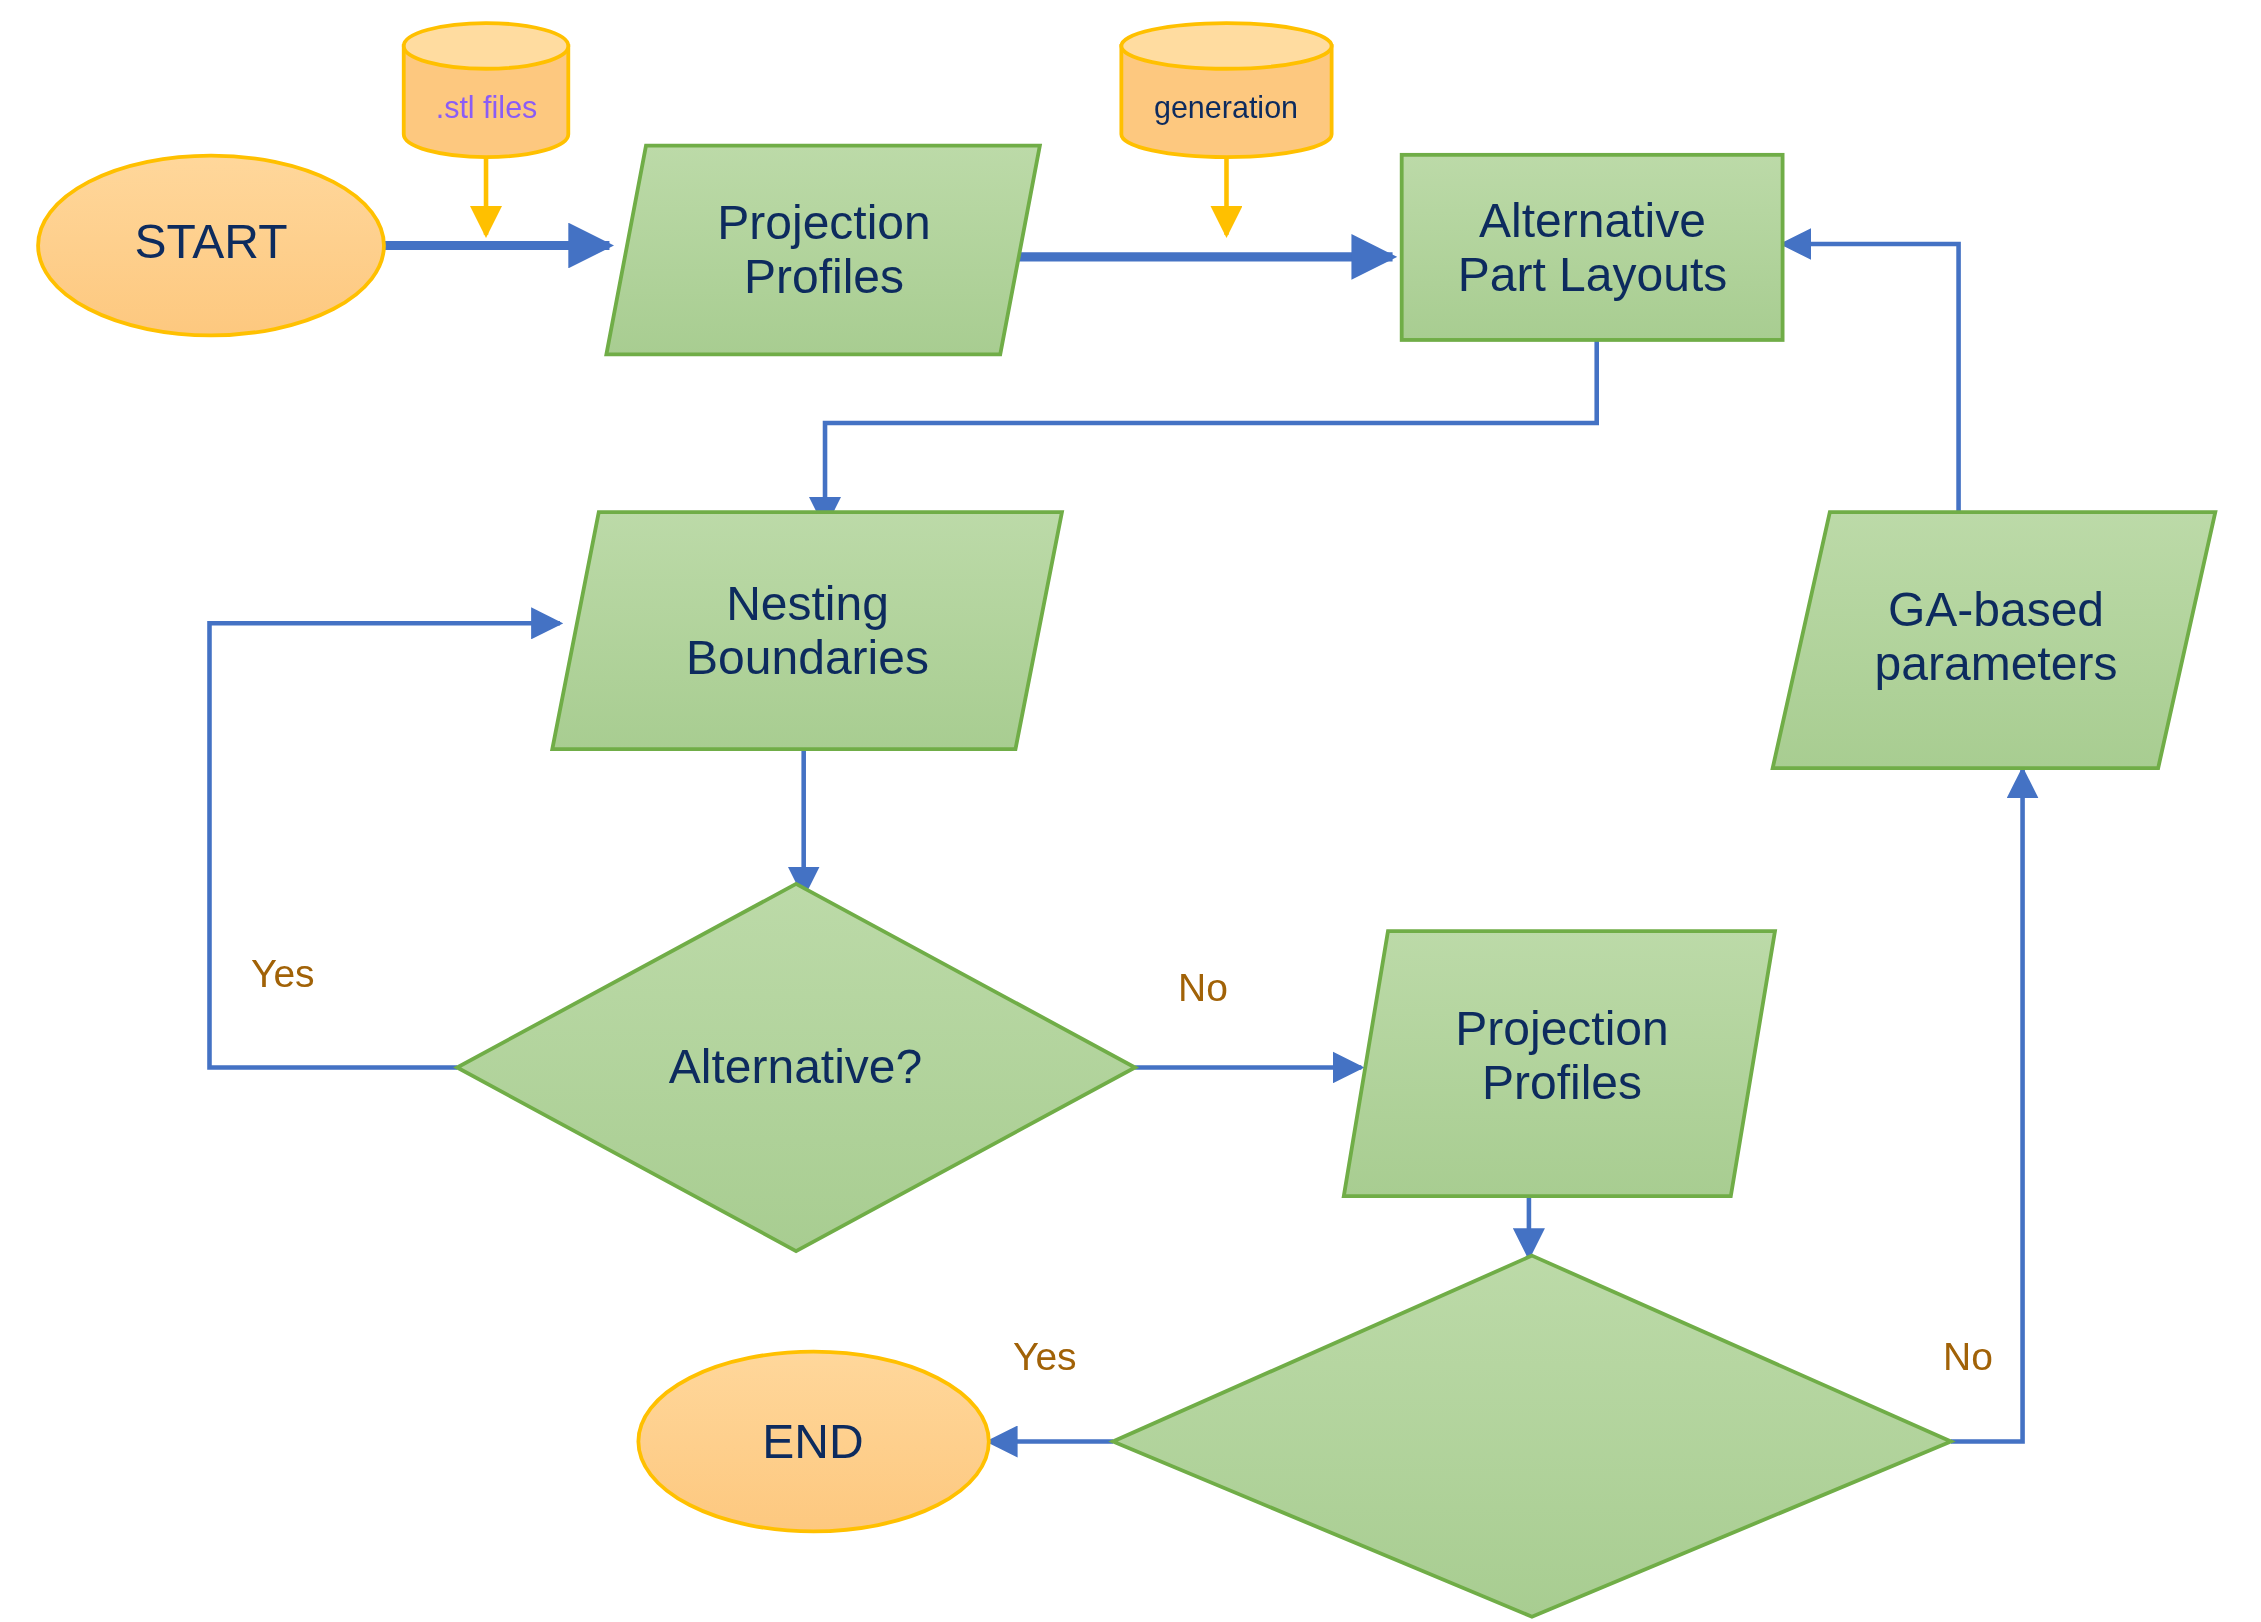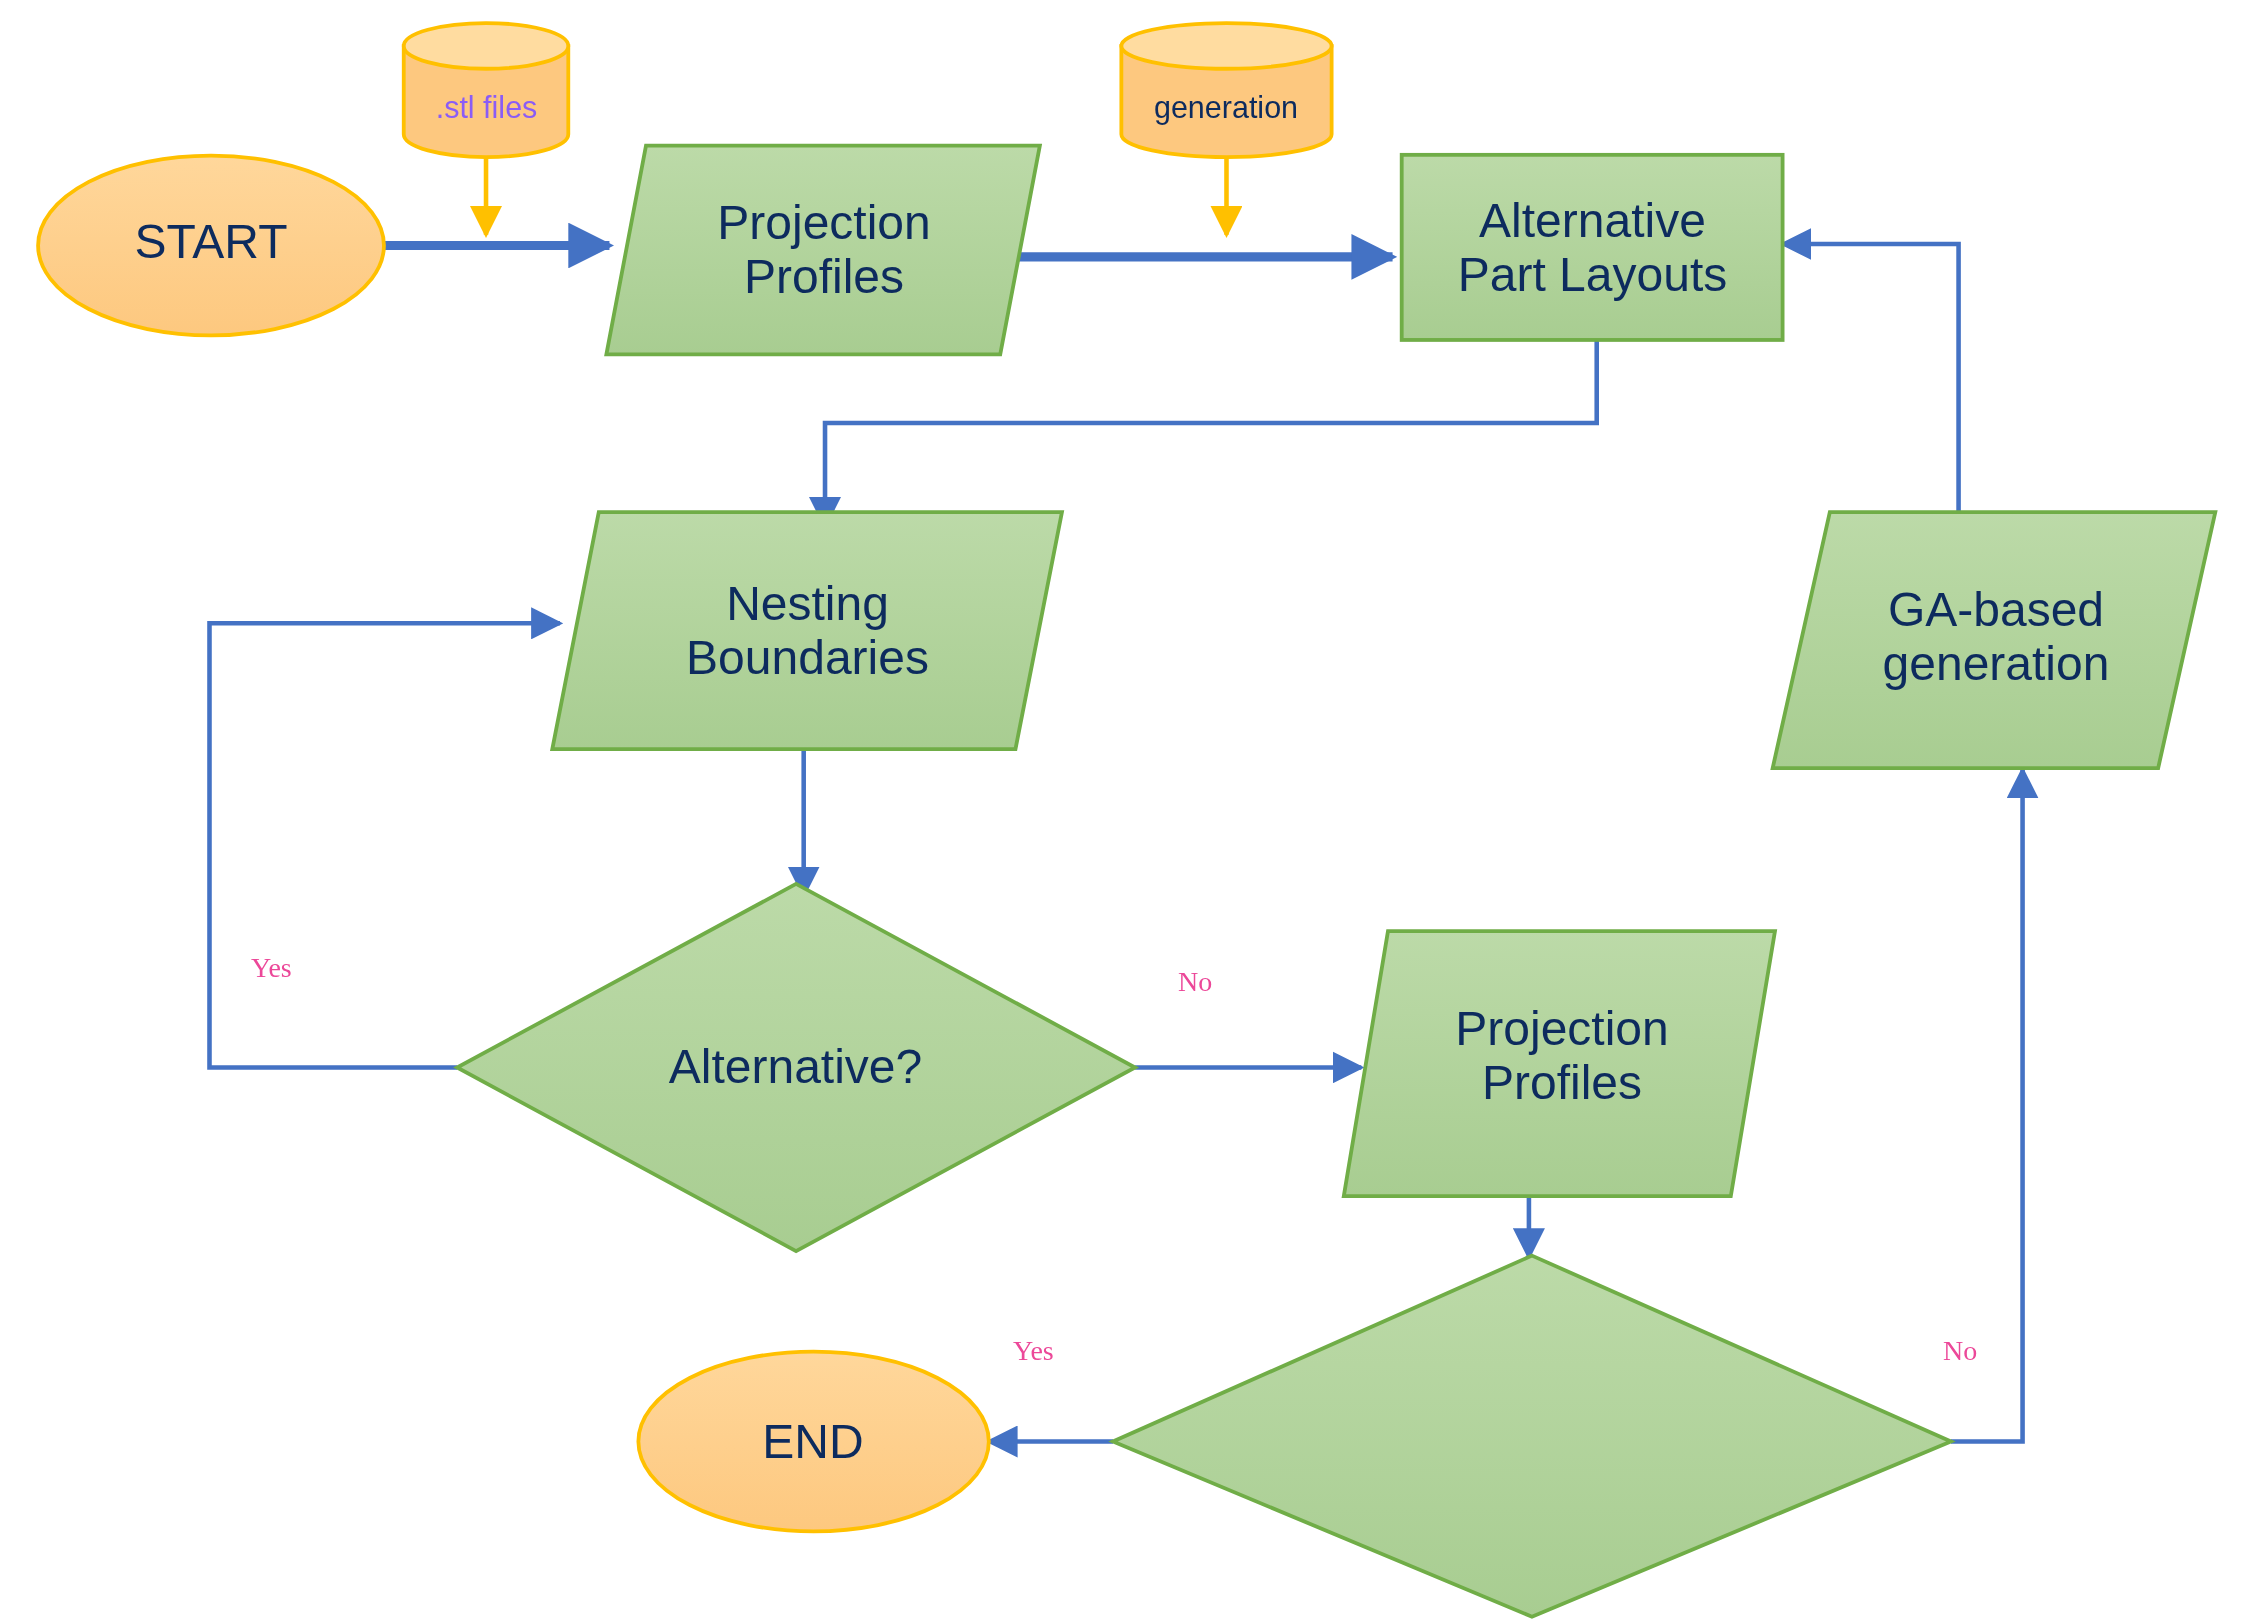--- a/index.html
+++ b/index.html
@@ -35,23 +35,23 @@
     font-family: "Liberation Sans", sans-serif;
     line-height: 1.12;
     white-space: pre-line;
     pointer-events: none;
   }
   .lbl-big   { font-size: 48px; }
   .lbl-med   { font-size: 46px; }
   .lbl-small { font-size: 30.5px; }
   .edge-label {
     position: absolute;
-    color: #ec4899;
-    font-family: Liberation Serif, serif;
-    font-size: 28px;
+    color: #a16207;
+    font-family: Liberation Sans, sans-serif;
+    font-size: 39px;
     white-space: nowrap;
     pointer-events: none;
   }
   .db-label-black { color: #8b5cf6; }
 </style>
 </head>
 <body>
 
 <div id="flow-root">
 
@@ -138,21 +138,21 @@
 
   <div class="node-label lbl-small" style="left:1121px; top:84px; width:210px; height:46px;">generation</div>
 
   <div class="node-label lbl-big" style="left:1402px; top:175px; width:381px; height:145px;">Alternative
 Part Layouts</div>
 
   <div class="node-label lbl-big" style="left:579px; top:556px; width:457px; height:149px;">Nesting
 Boundaries</div>
 
   <div class="node-label lbl-big" style="left:1798px; top:562px; width:396px; height:149px;">GA-based
-generation</div>
+parameters</div>
 
   <div class="node-label lbl-big" style="left:609px; top:1025px; width:373px; height:84px;">Alternative?</div>
 
   <div class="node-label lbl-big" style="left:1364px; top:981px; width:396px; height:149px;">Projection
 Profiles</div>
 
 
   <div class="node-label lbl-big" style="left:638px; top:1396px; width:350px; height:91px;">END</div>
 
   <div class="edge-label" style="left:251px; top:952px;">Yes</div>

